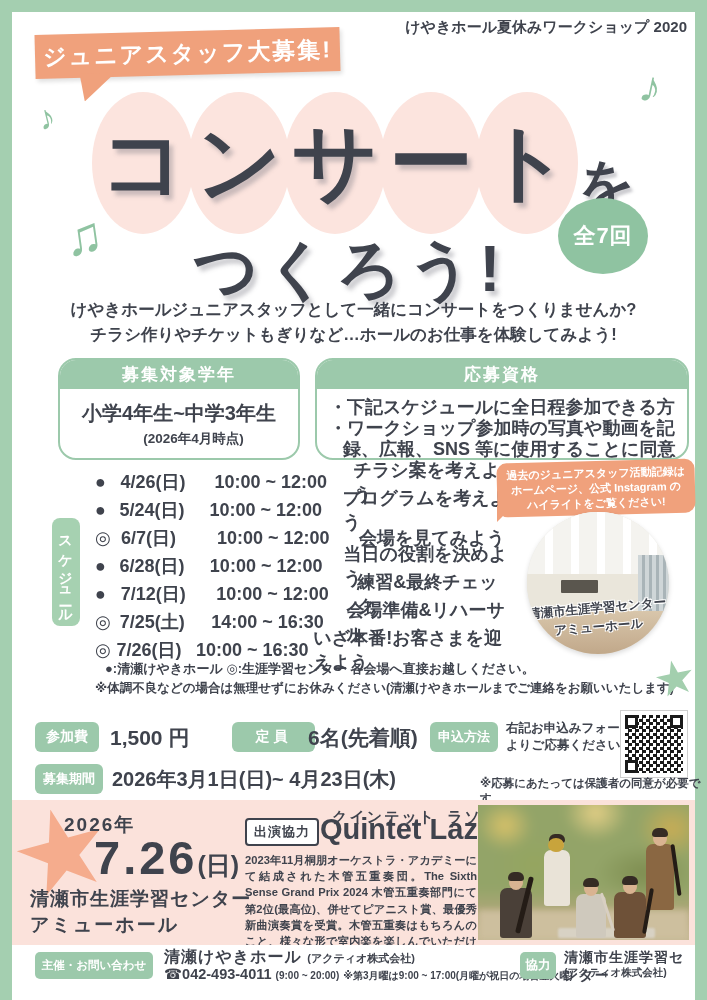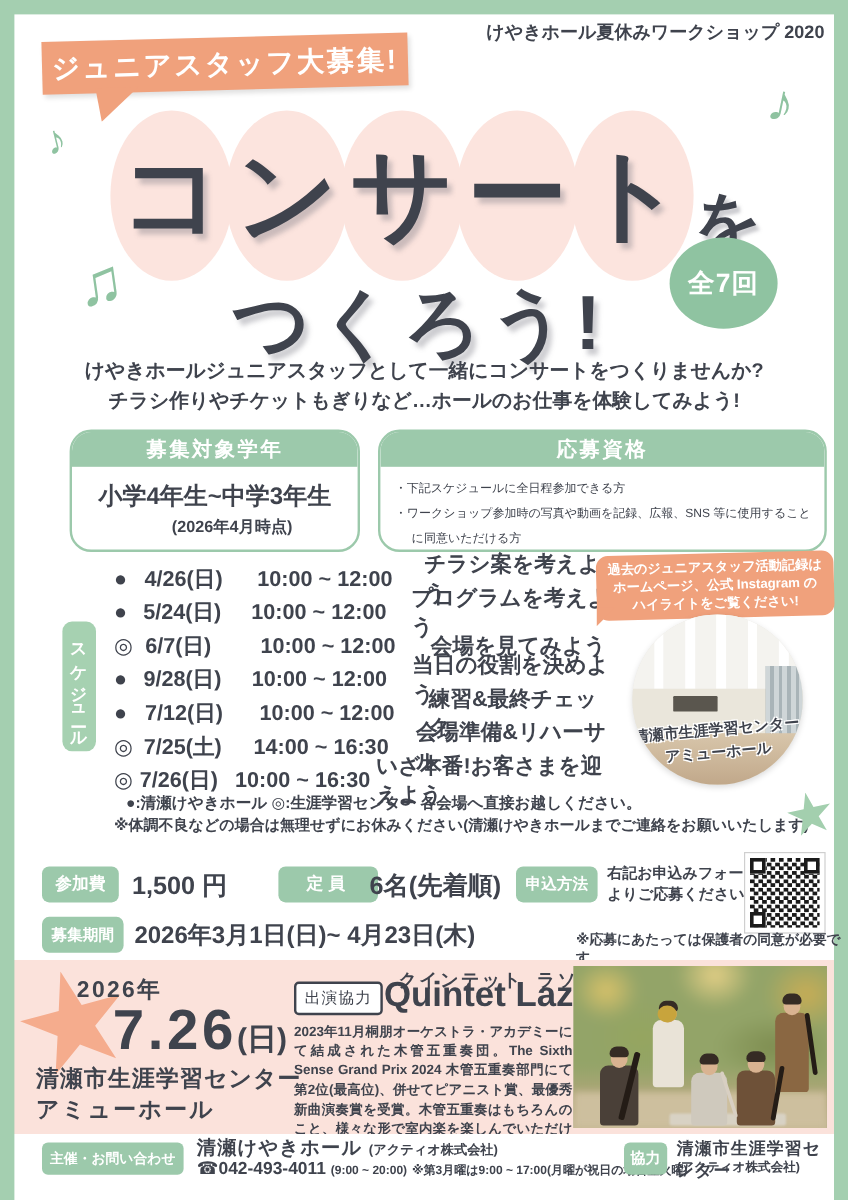--- a/index.html
+++ b/index.html
@@ -43,21 +43,21 @@
   .intro{left:0;top:297px;width:707px;text-align:center;font-size:16.5px;
     font-weight:700;line-height:25px;}
   
   .gbox{background:#fff;border:2px solid #9cc9ab;border-radius:18px;overflow:hidden;}
   .gbox-hd{background:#9cc9ab;color:#fff;text-align:center;font-weight:700;
     font-size:17px;height:29px;line-height:29px;letter-spacing:2px;}
   .box-grade{left:58px;top:358px;width:238px;height:98px;}
   .box-req{left:315px;top:358px;width:370px;height:98px;}
   .grade-val{text-align:center;font-size:20px;font-weight:700;margin-top:11px;}
   .grade-note{text-align:center;font-size:13.5px;font-weight:700;margin-top:3px;padding-left:29px;}
-  .req-body{padding:8px 10px 0 12px;font-size:10px;font-weight:400;line-height:21px;}
+  .req-body{padding:8px 10px 0 12px;font-size:18px;font-weight:700;line-height:21px;}
   .req-item{padding-left:14px;text-indent:-14px;}
   
   .sched-tab{
     left:52px;top:518px;width:28px;height:108px;border-radius:8px;background:#a6d1b1;
     color:#fff;font-size:14px;font-weight:700;
     writing-mode:vertical-rl;text-orientation:upright;
     display:flex;align-items:center;justify-content:center;letter-spacing:2px;
   }
   .srow{left:95px;width:420px;height:28px;display:flex;align-items:center;
     font-size:18px;font-weight:700;}
@@ -111,21 +111,21 @@
   .pink-sec{left:12px;top:800px;width:683px;height:145px;background:#fbe2db;}
   .star-orange{position:absolute;left:5px;top:8px;width:90px;height:90px;background:#f5ac8d;
     clip-path:polygon(50% 0%,61% 35%,98% 35%,68% 57%,79% 91%,50% 70%,21% 91%,32% 57%,2% 35%,39% 35%);
     transform:rotate(-15deg);}
   .ev-year{position:absolute;left:52px;top:12px;font-size:19px;font-weight:700;letter-spacing:2px;}
   .ev-date{position:absolute;left:82px;top:30px;font-size:47px;font-weight:700;letter-spacing:3px;}
   .ev-day{font-size:25px;letter-spacing:0;}
   .ev-v1{position:absolute;left:18px;top:86px;font-size:19px;font-weight:700;letter-spacing:1px;}
   .ev-v2{position:absolute;left:18px;top:112px;font-size:19px;font-weight:700;letter-spacing:2px;}
   .perf-label{position:absolute;left:233px;top:18px;border:2px solid #3f434d;border-radius:4px;
-    background:#fff;font-size:13px;font-weight:400;padding:3px 7px;letter-spacing:1px;}
+    background:#fff;font-size:13px;font-weight:700;padding:3px 7px;letter-spacing:1px;}
   .perf-ruby{position:absolute;left:320px;top:8px;width:150px;text-align:center;
     font-size:15px;font-weight:700;letter-spacing:2px;font-family:Liberation Mono, monospace;}
   .perf-name{position:absolute;left:308px;top:13px;font-size:29px;font-weight:700;}
   .perf-desc{position:absolute;left:233px;top:52px;width:232px;font-size:11.2px;
     font-weight:700;line-height:16.2px;text-align:justify;}
   
   .mphoto{position:absolute;left:466px;top:5px;width:211px;height:135px;overflow:hidden;background:#8a9b6a;}
   .mp-bg{position:absolute;left:-8%;top:-8%;width:116%;height:116%;filter:blur(5px);
     background:
       radial-gradient(40px 36px at 18% 20%,#d9c26a 0%,transparent 70%),
@@ -217,21 +217,21 @@
     <span>プログラムを考えよう</span>
   </div>
   <div class="abs srow" style="top:524px;">
     <span class="mk">◎</span>
     <span class="dt">6/7(日)</span>
     <span class="tm">10:00 ~ 12:00</span>
     <span>会場を見てみよう</span>
   </div>
   <div class="abs srow" style="top:552px;">
     <span class="mk">●</span>
-    <span class="dt">9/28(日)</span>
+    <span class="dt">6/28(日)</span>
     <span class="tm">10:00 ~ 12:00</span>
     <span>当日の役割を決めよう</span>
   </div>
   <div class="abs srow" style="top:580px;">
     <span class="mk">●</span>
     <span class="dt">7/12(日)</span>
     <span class="tm">10:00 ~ 12:00</span>
     <span>練習&amp;最終チェック</span>
   </div>
   <div class="abs srow" style="top:608px;">

